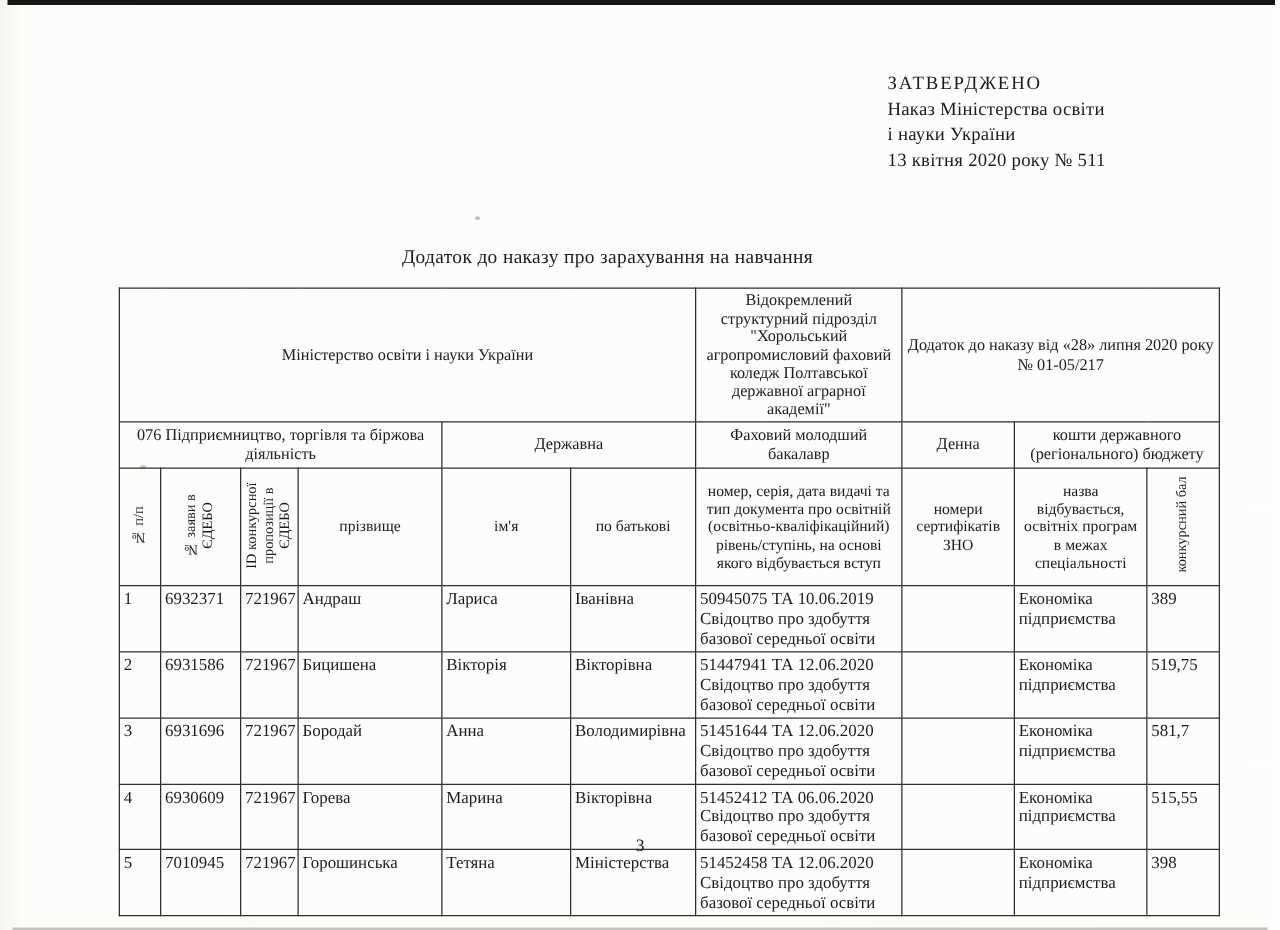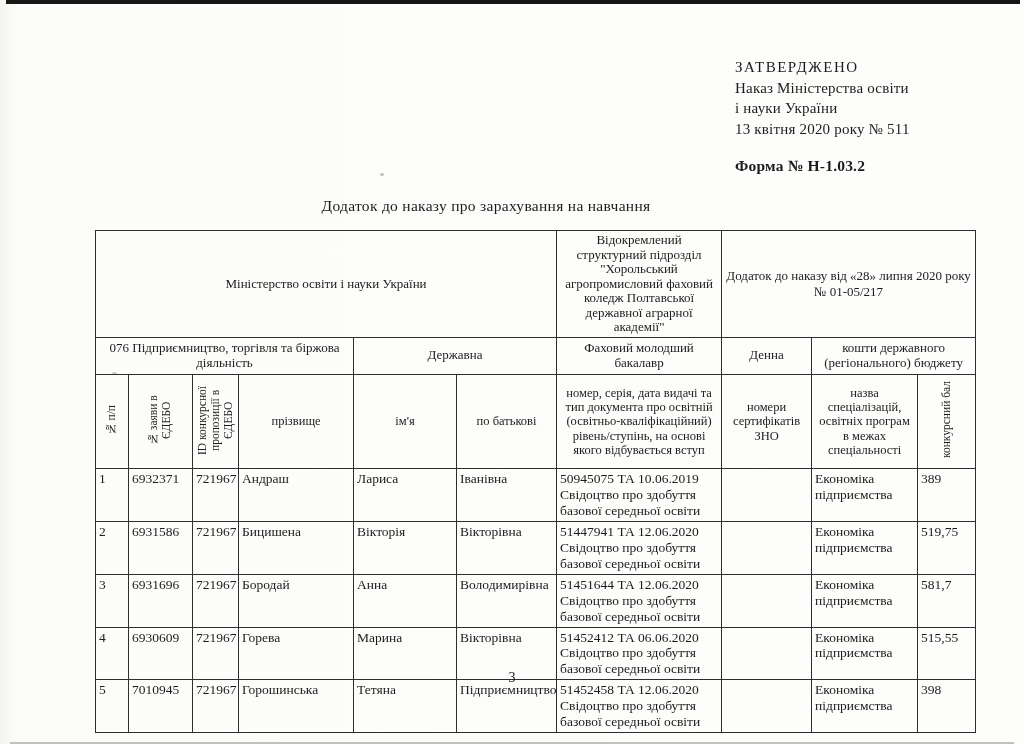--- a/index.html
+++ b/index.html
@@ -8,21 +8,21 @@
     background:linear-gradient(90deg,#f4f4f1 0px,#fcfcfa 18px,#fdfdfc 100%);
     font-family:"Liberation Serif","DejaVu Serif",serif;
     color:#1c1c1c;
   }
   .scan-top-line{position:absolute;top:0;left:6px;right:4px;height:4px;background:#161616;}
   .scan-bottom-line{position:absolute;bottom:0;left:10px;right:10px;height:2px;background:#c2c2bc;}
   .speck{position:absolute;background:#8a8a86;border-radius:50%;}
   .speck1{width:4px;height:3px;left:380px;top:173px;opacity:.55;}
   .speck2{width:5px;height:3px;left:112px;top:372px;opacity:.45;}
 
-  .approval{position:absolute;left:735px;top:57px;font-size:15px;line-height:1.38;letter-spacing:.2px;}
+  .approval{position:absolute;left:710px;top:57px;font-size:15px;line-height:1.38;letter-spacing:.2px;}
   .approval .a1{letter-spacing:1.5px;}
   .approval .form-no{font-weight:bold;margin-top:15px;font-size:15.5px;}
 
   .doc-title{position:absolute;top:197px;left:0;width:972px;text-align:center;font-size:15.5px;letter-spacing:.3px;}
 
   table.main{
     position:absolute;left:95px;top:230px;width:880px;
     border-collapse:collapse;table-layout:fixed;
   }
   table.main td,table.main th{
@@ -69,21 +69,20 @@
   <div class="scan-top-line"></div>
   <div class="scan-bottom-line"></div>
   <div class="speck speck1"></div>
   <div class="speck speck2"></div>
 
   <div class="approval">
     <div class="a1">ЗАТВЕРДЖЕНО</div>
     <div>Наказ Міністерства освіти</div>
     <div>і науки України</div>
     <div>13 квітня 2020 року № 511</div>
-    <div class="form-no">Форма № Н-1.03.2</div>
   </div>
 
   <div class="doc-title">Додаток до наказу про зарахування на навчання</div>
 
   <table class="main">
     <colgroup>
       <col style="width:33px">
         <col style="width:64px">
         <col style="width:46px">
       <col style="width:115px">
@@ -112,21 +111,21 @@
       </tr>
       <tr class="r-cols">
         <th class="vert"><span>№ п/п</span></th>
         <th class="vert"><span>№ заяви в ЄДЕБО</span></th>
         <th class="vert"><span>ID конкурсної пропозиції в ЄДЕБО</span></th>
         <th>прізвище</th>
         <th>ім'я</th>
         <th>по батькові</th>
         <th class="c-doc-header">номер, серія, дата видачі та тип документа про освітній (освітньо-кваліфікаційний) рівень/ступінь, на основі якого відбувається вступ</th>
         <th>номери сертифікатів ЗНО</th>
-        <th>назва спеціалізацій, освітніх програм в межах спеціальності</th>
+        <th>назва відбувається, освітніх програм в межах спеціальності</th>
         <th class="vert"><span>конкурсний бал</span></th>
       </tr>
     </tbody>
     <tbody class="data">
         <tr>
     <td class="c-num">1</td>
     <td class="c-app">6932371</td>
     <td class="c-prop">721967</td>
     <td class="c-surname">Андраш</td>
     <td class="c-name">Лариса</td>
@@ -183,21 +182,21 @@
     <td class="c-zno"></td>
     <td class="c-prog">Економіка підприємства</td>
     <td class="c-score">515,55</td>
   </tr>
         <tr>
     <td class="c-num">5</td>
     <td class="c-app">7010945</td>
     <td class="c-prop">721967</td>
     <td class="c-surname">Горошинська</td>
     <td class="c-name">Тетяна</td>
-    <td class="c-patr">Підприємництво</td>
+    <td class="c-patr">Міністерства</td>
     <td class="c-doc">
       <div>51452458 ТА 12.06.2020</div>
       <div>Свідоцтво про здобуття базової середньої освіти</div>
     </td>
     <td class="c-zno"></td>
     <td class="c-prog">Економіка підприємства</td>
     <td class="c-score">398</td>
   </tr>
       </tbody>
   </table>

